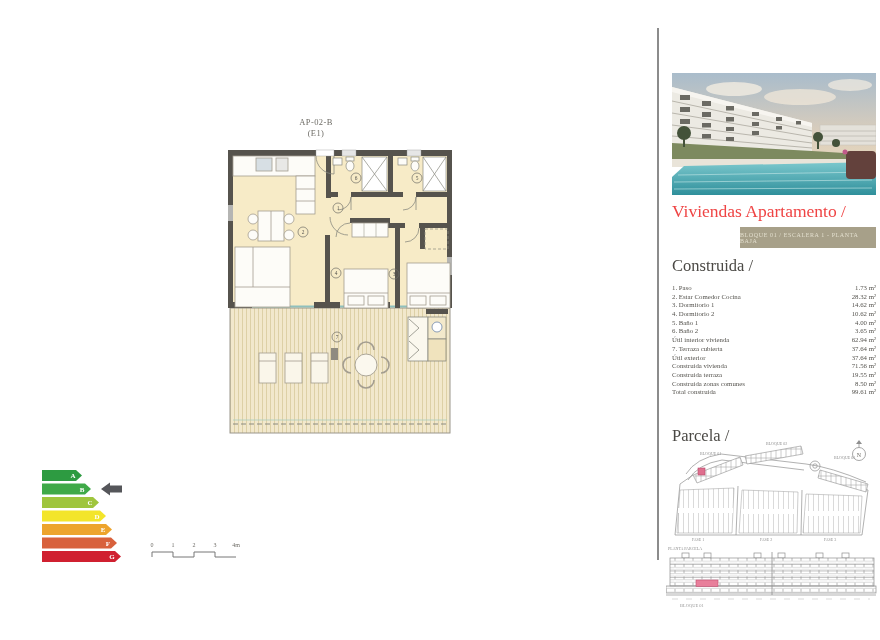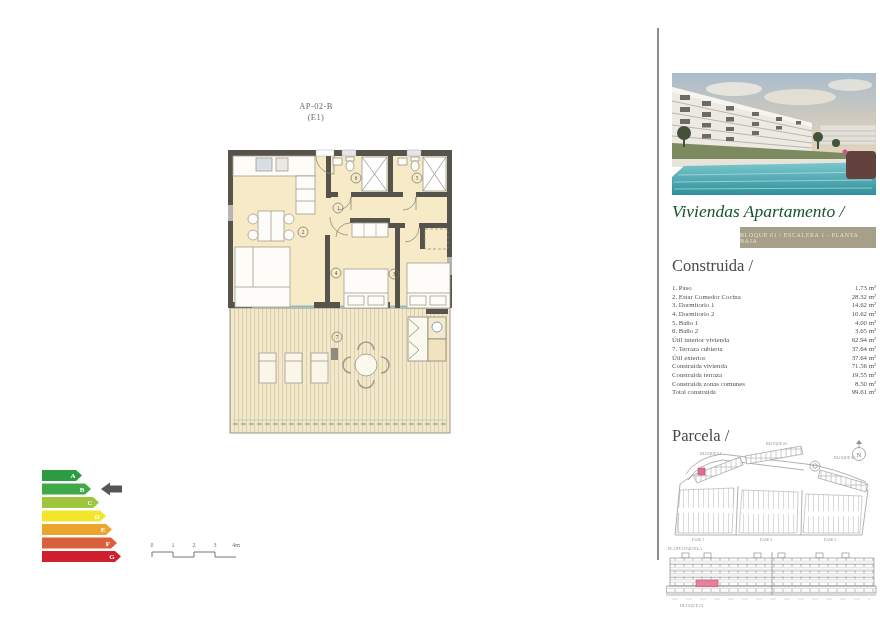--- a/index.html
+++ b/index.html
@@ -2,26 +2,26 @@
 <html><head>
 <meta charset="utf-8">
 <style>
   html,body{margin:0;padding:0;}
   body{
     width:880px;height:640px;background:#ffffff;position:relative;
     font-family:"Liberation Serif","DejaVu Serif",serif;color:#55534e;overflow:hidden;
   }
   .abs{position:absolute;}
   
-  #plan-title{left:250px;top:101px;width:132px;text-align:center;
+  #plan-title{left:250px;top:117px;width:132px;text-align:center;
     font-size:8.5px;line-height:11px;color:#6e6c66;letter-spacing:.4px;}
   
   #separator{left:657px;top:28px;width:1.5px;height:532px;background:#8c8c8c;}
   #photo{left:672px;top:73px;}
-  #apt-title{left:672px;top:201px;width:206px;font-size:17.5px;color:#14532d;font-style:italic;}
+  #apt-title{left:672px;top:201px;width:206px;font-size:17.5px;color:#ef4444;}
   #badge{left:740px;top:227px;width:136px;height:21px;background:#a7a089;
     display:flex;align-items:center;justify-content:center;}
   #badge span{font-size:6px;letter-spacing:.6px;color:#e3dfce;}
   #sup-heading{left:672px;top:256px;width:206px;font-size:16.5px;color:#4b4945;}
   #sup-list{left:672px;top:284px;width:204px;}
   .sup-row{display:flex;justify-content:space-between;align-items:baseline;
     height:8.7px;font-size:6.8px;color:#55534e;}
   .sup-row .v{color:#55534e;}
   #parc-heading{left:672px;top:426px;width:206px;font-size:16.5px;color:#4b4945;}
   #siteplan{left:666px;top:440px;}

